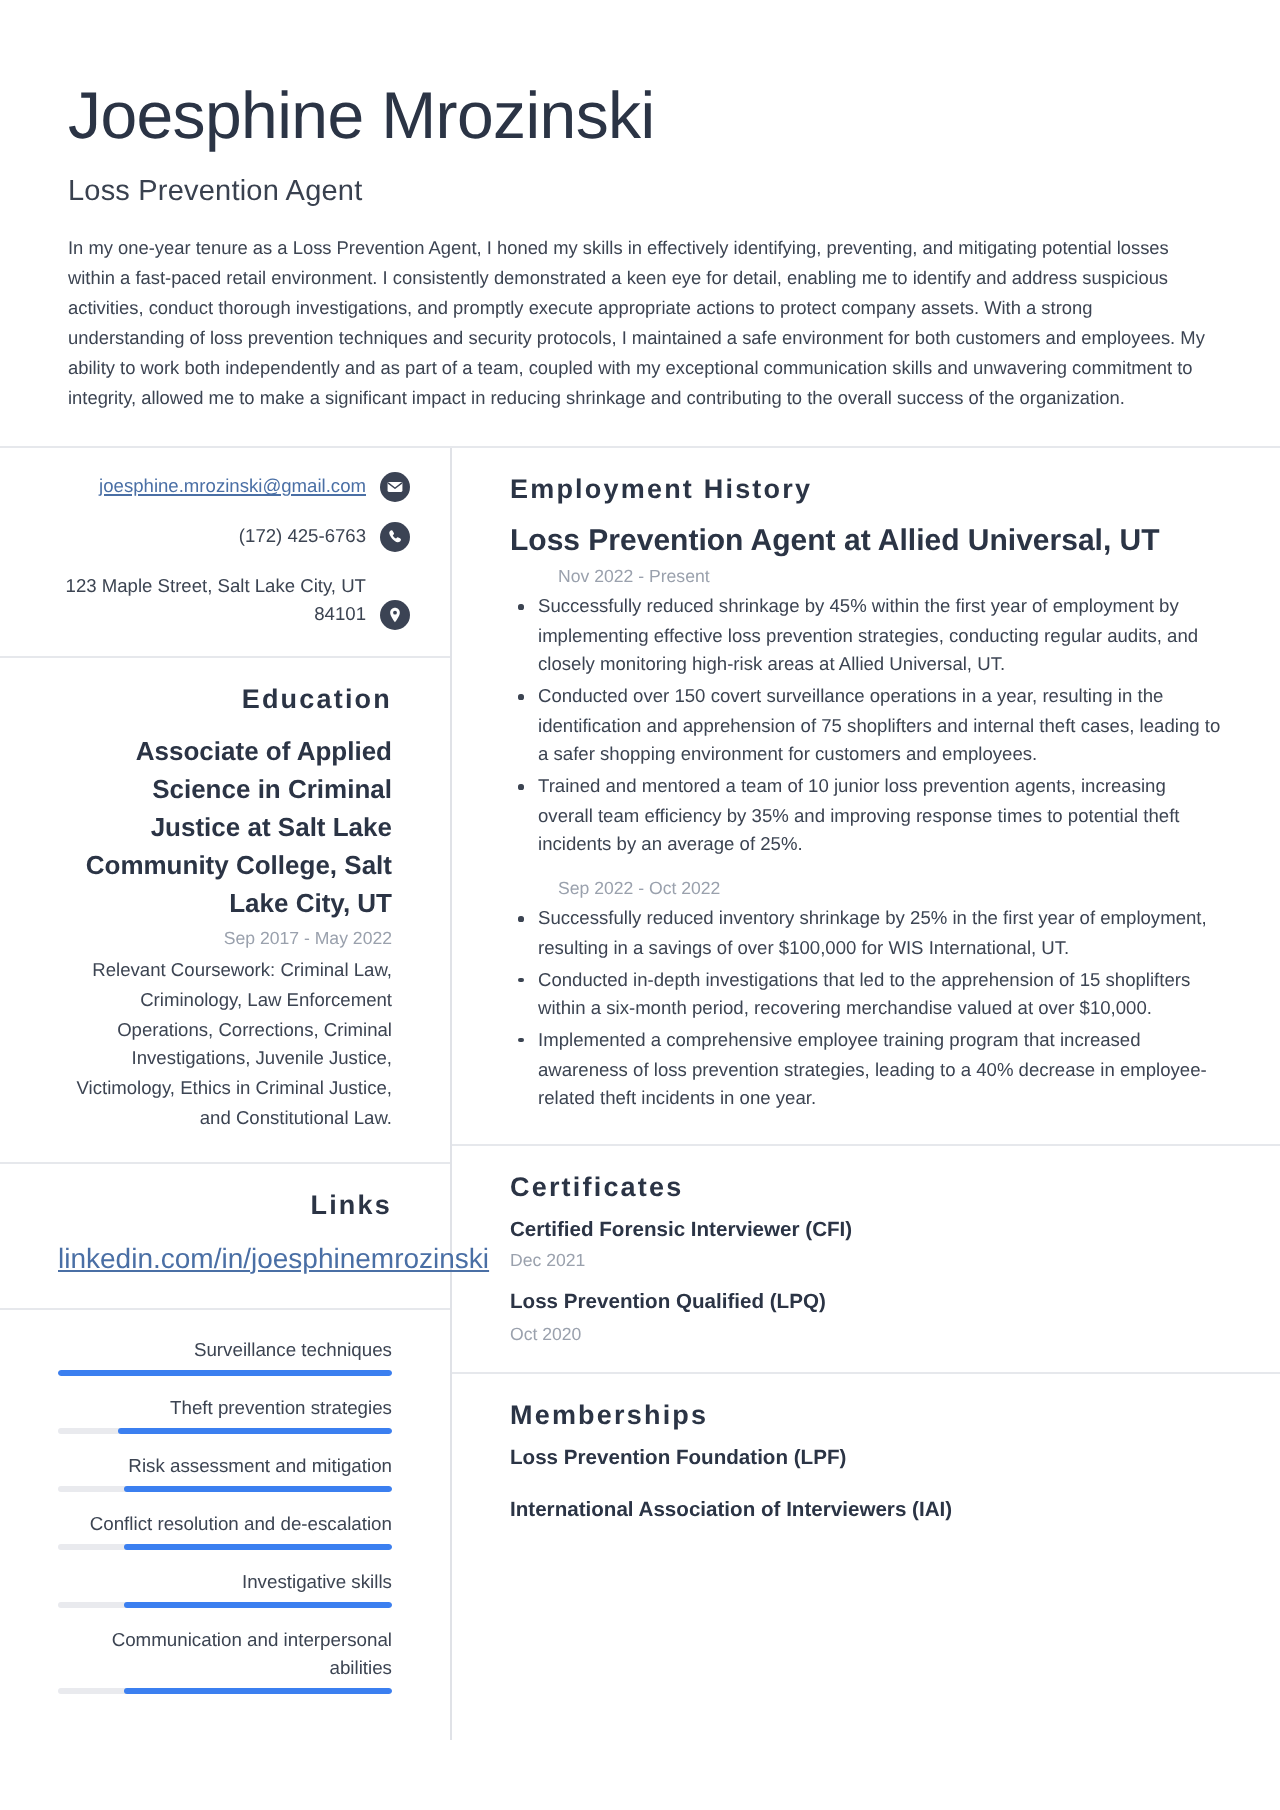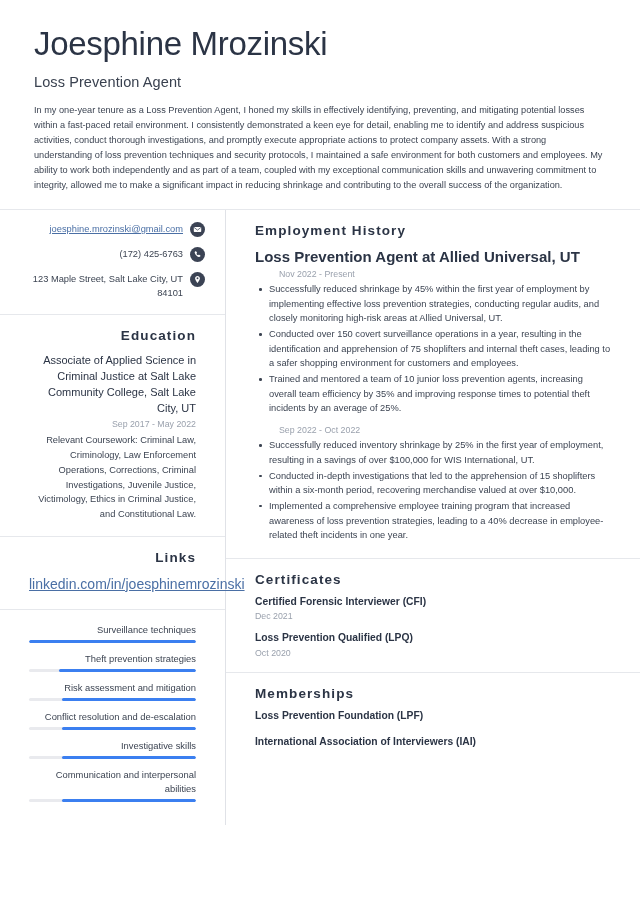--- a/index.html
+++ b/index.html
@@ -15,21 +15,21 @@
   .resume {
     width: 640px;
     height: 905px;
     position: relative;
     background: #ffffff;
     overflow: hidden;
   }
 
   
   .header {
-    padding: 26px 34px 16px 34px;
+    padding: 40px 34px 16px 34px;
   }
   .full-name {
     font-size: 33px;
     font-weight: 400;
     letter-spacing: -0.3px;
     color: #2b3445;
     line-height: 1.12;
   }
   .job-title {
     font-size: 14.5px;
@@ -75,21 +75,21 @@
     letter-spacing: 1.1px;
     color: #2b3445;
     margin-bottom: 9px;
   }
   .col-right .section-title { margin-bottom: 8px; }
 
   
   .contact-block { padding: 11px 20px 13px 20px; }
   .contact-row {
     display: flex;
-    align-items: flex-start;
+    align-items: flex-end;
     justify-content: flex-end;
     gap: 7px;
     margin-bottom: 9px;
   }
   .contact-row:last-child { margin-bottom: 0; }
   .contact-text {
     font-size: 9.3px;
     line-height: 1.5;
     color: #3c4452;
     text-align: right;
@@ -107,22 +107,22 @@
     flex: 0 0 15px;
     display: flex;
     align-items: center;
     justify-content: center;
     margin-top: 1px;
   }
   .ico svg { display: block; }
 
   
   .edu-degree {
-    font-size: 11px;
-    font-weight: 400;
+    font-size: 13px;
+    font-weight: 700;
     line-height: 1.47;
     color: #2b3445;
   }
   .edu-date {
     font-size: 8.8px;
     color: #9aa1ad;
     margin-top: 3px;
   }
   .edu-desc {
     font-size: 9.3px;

